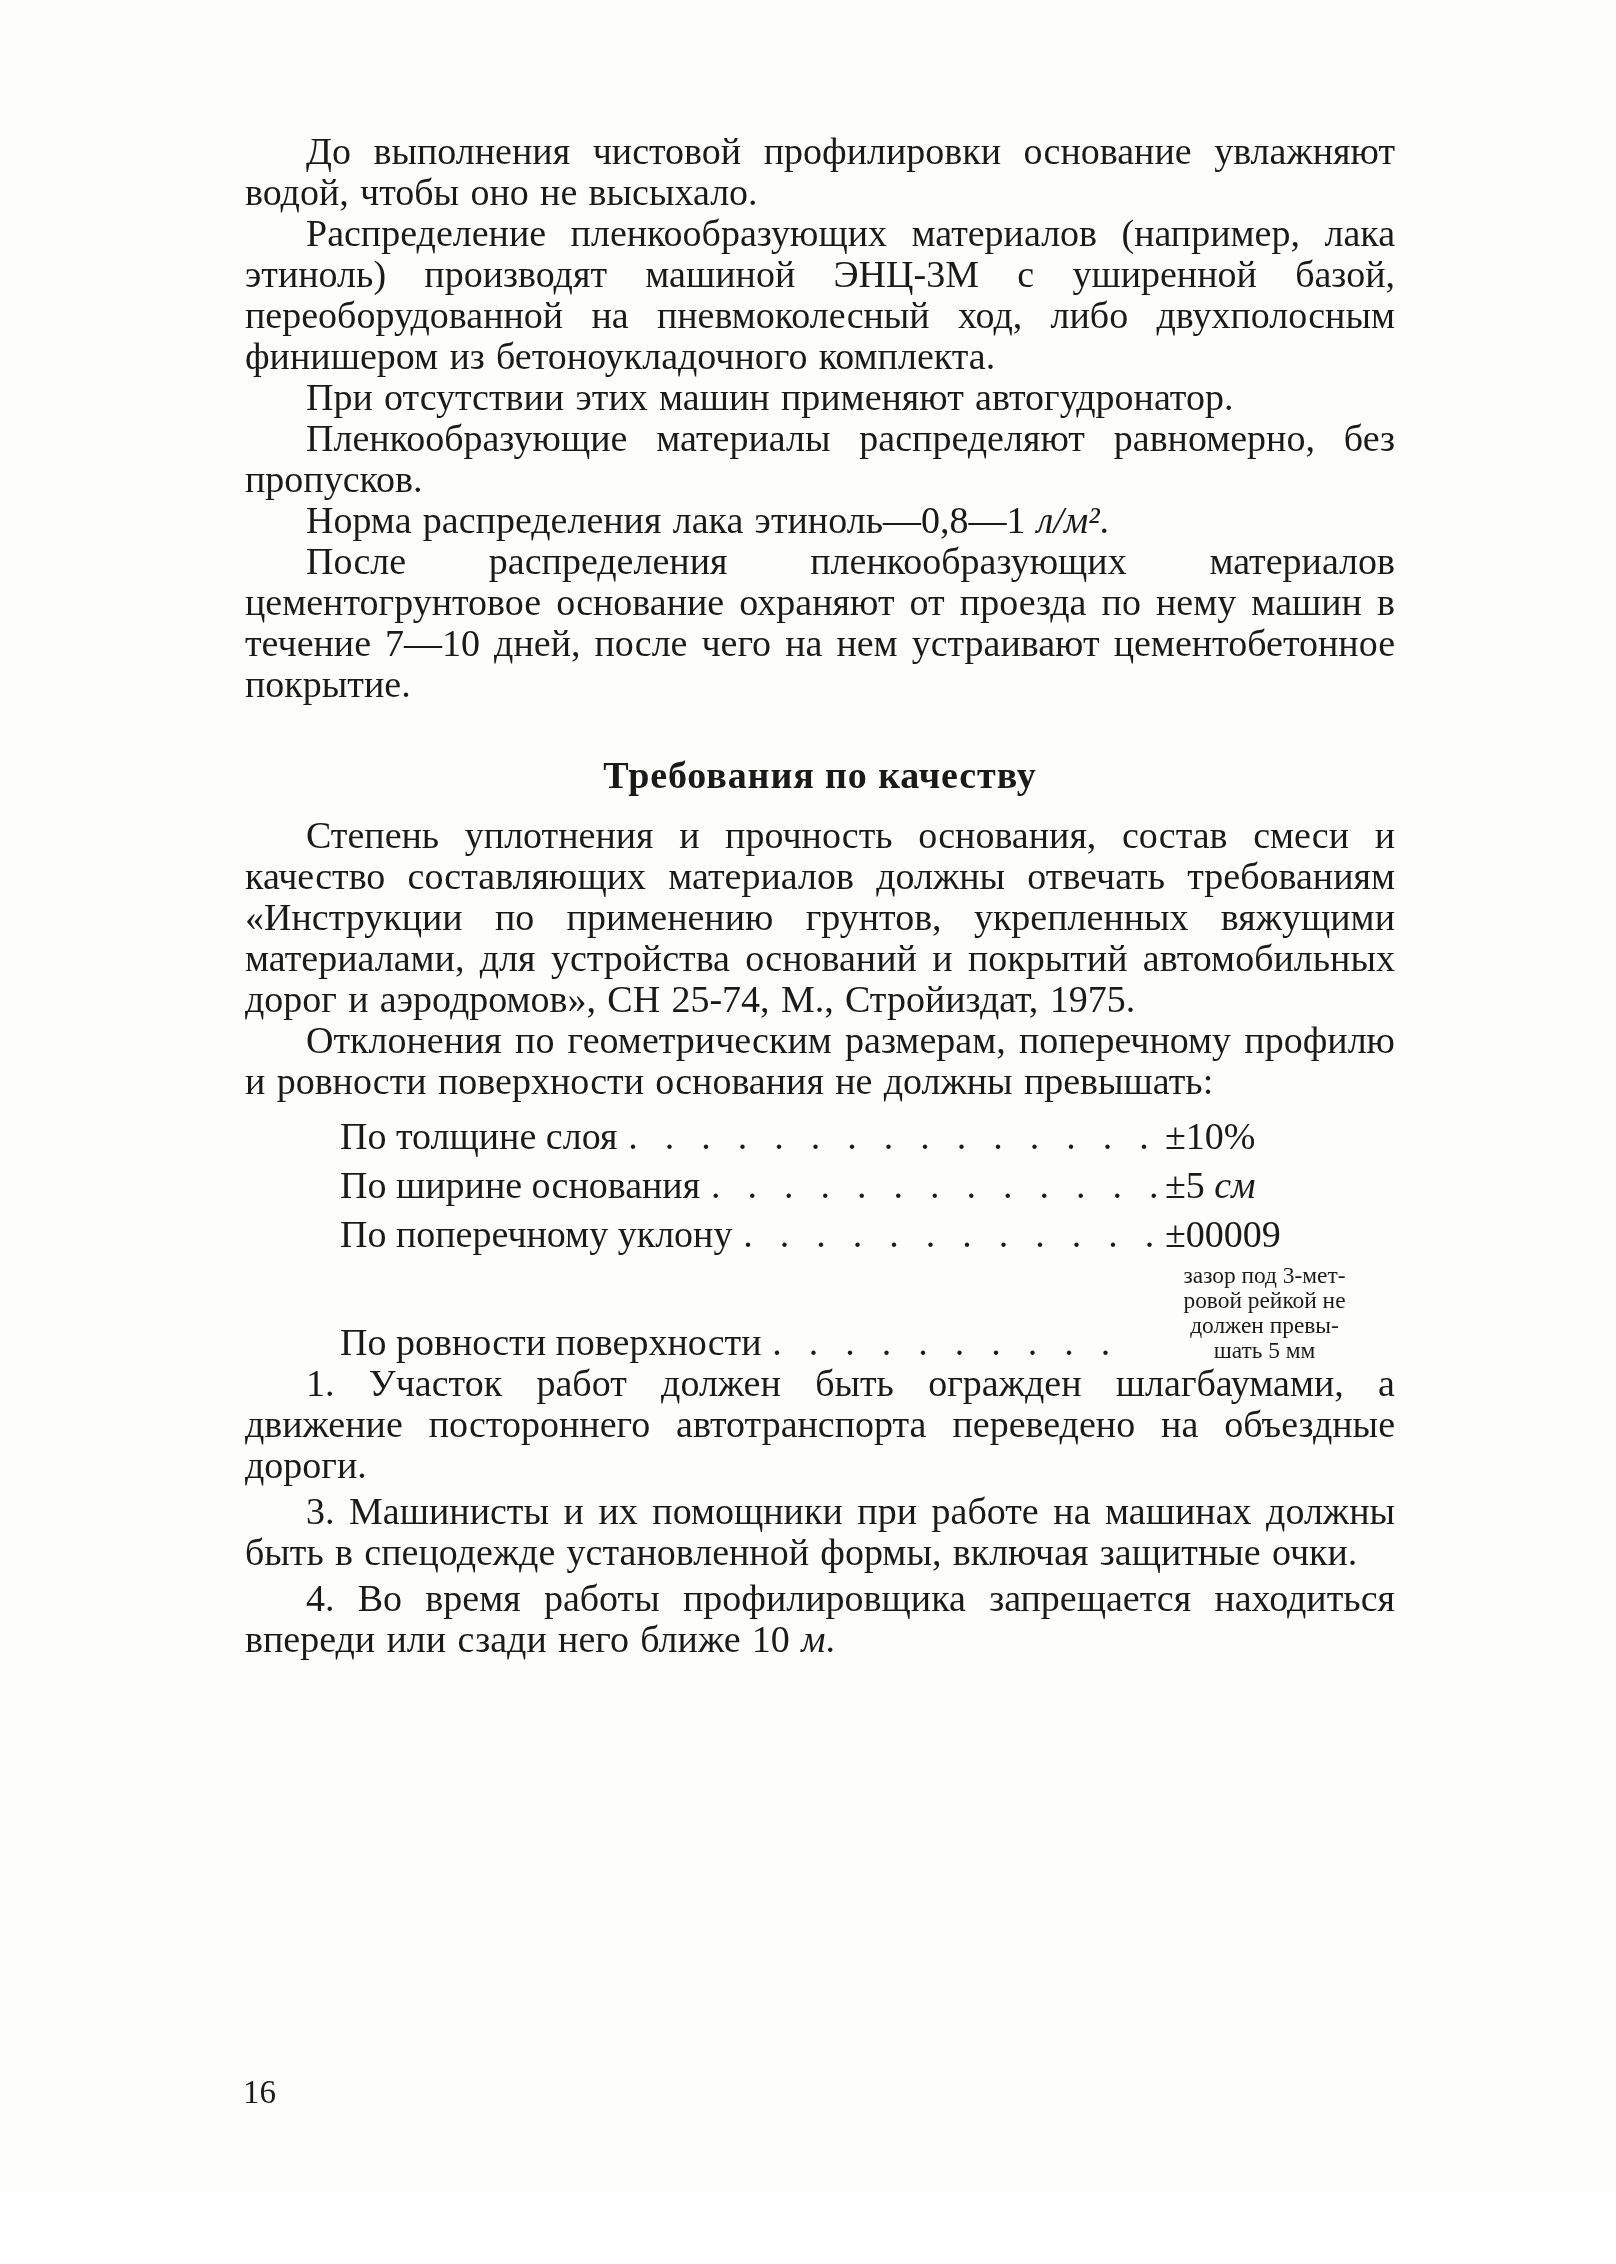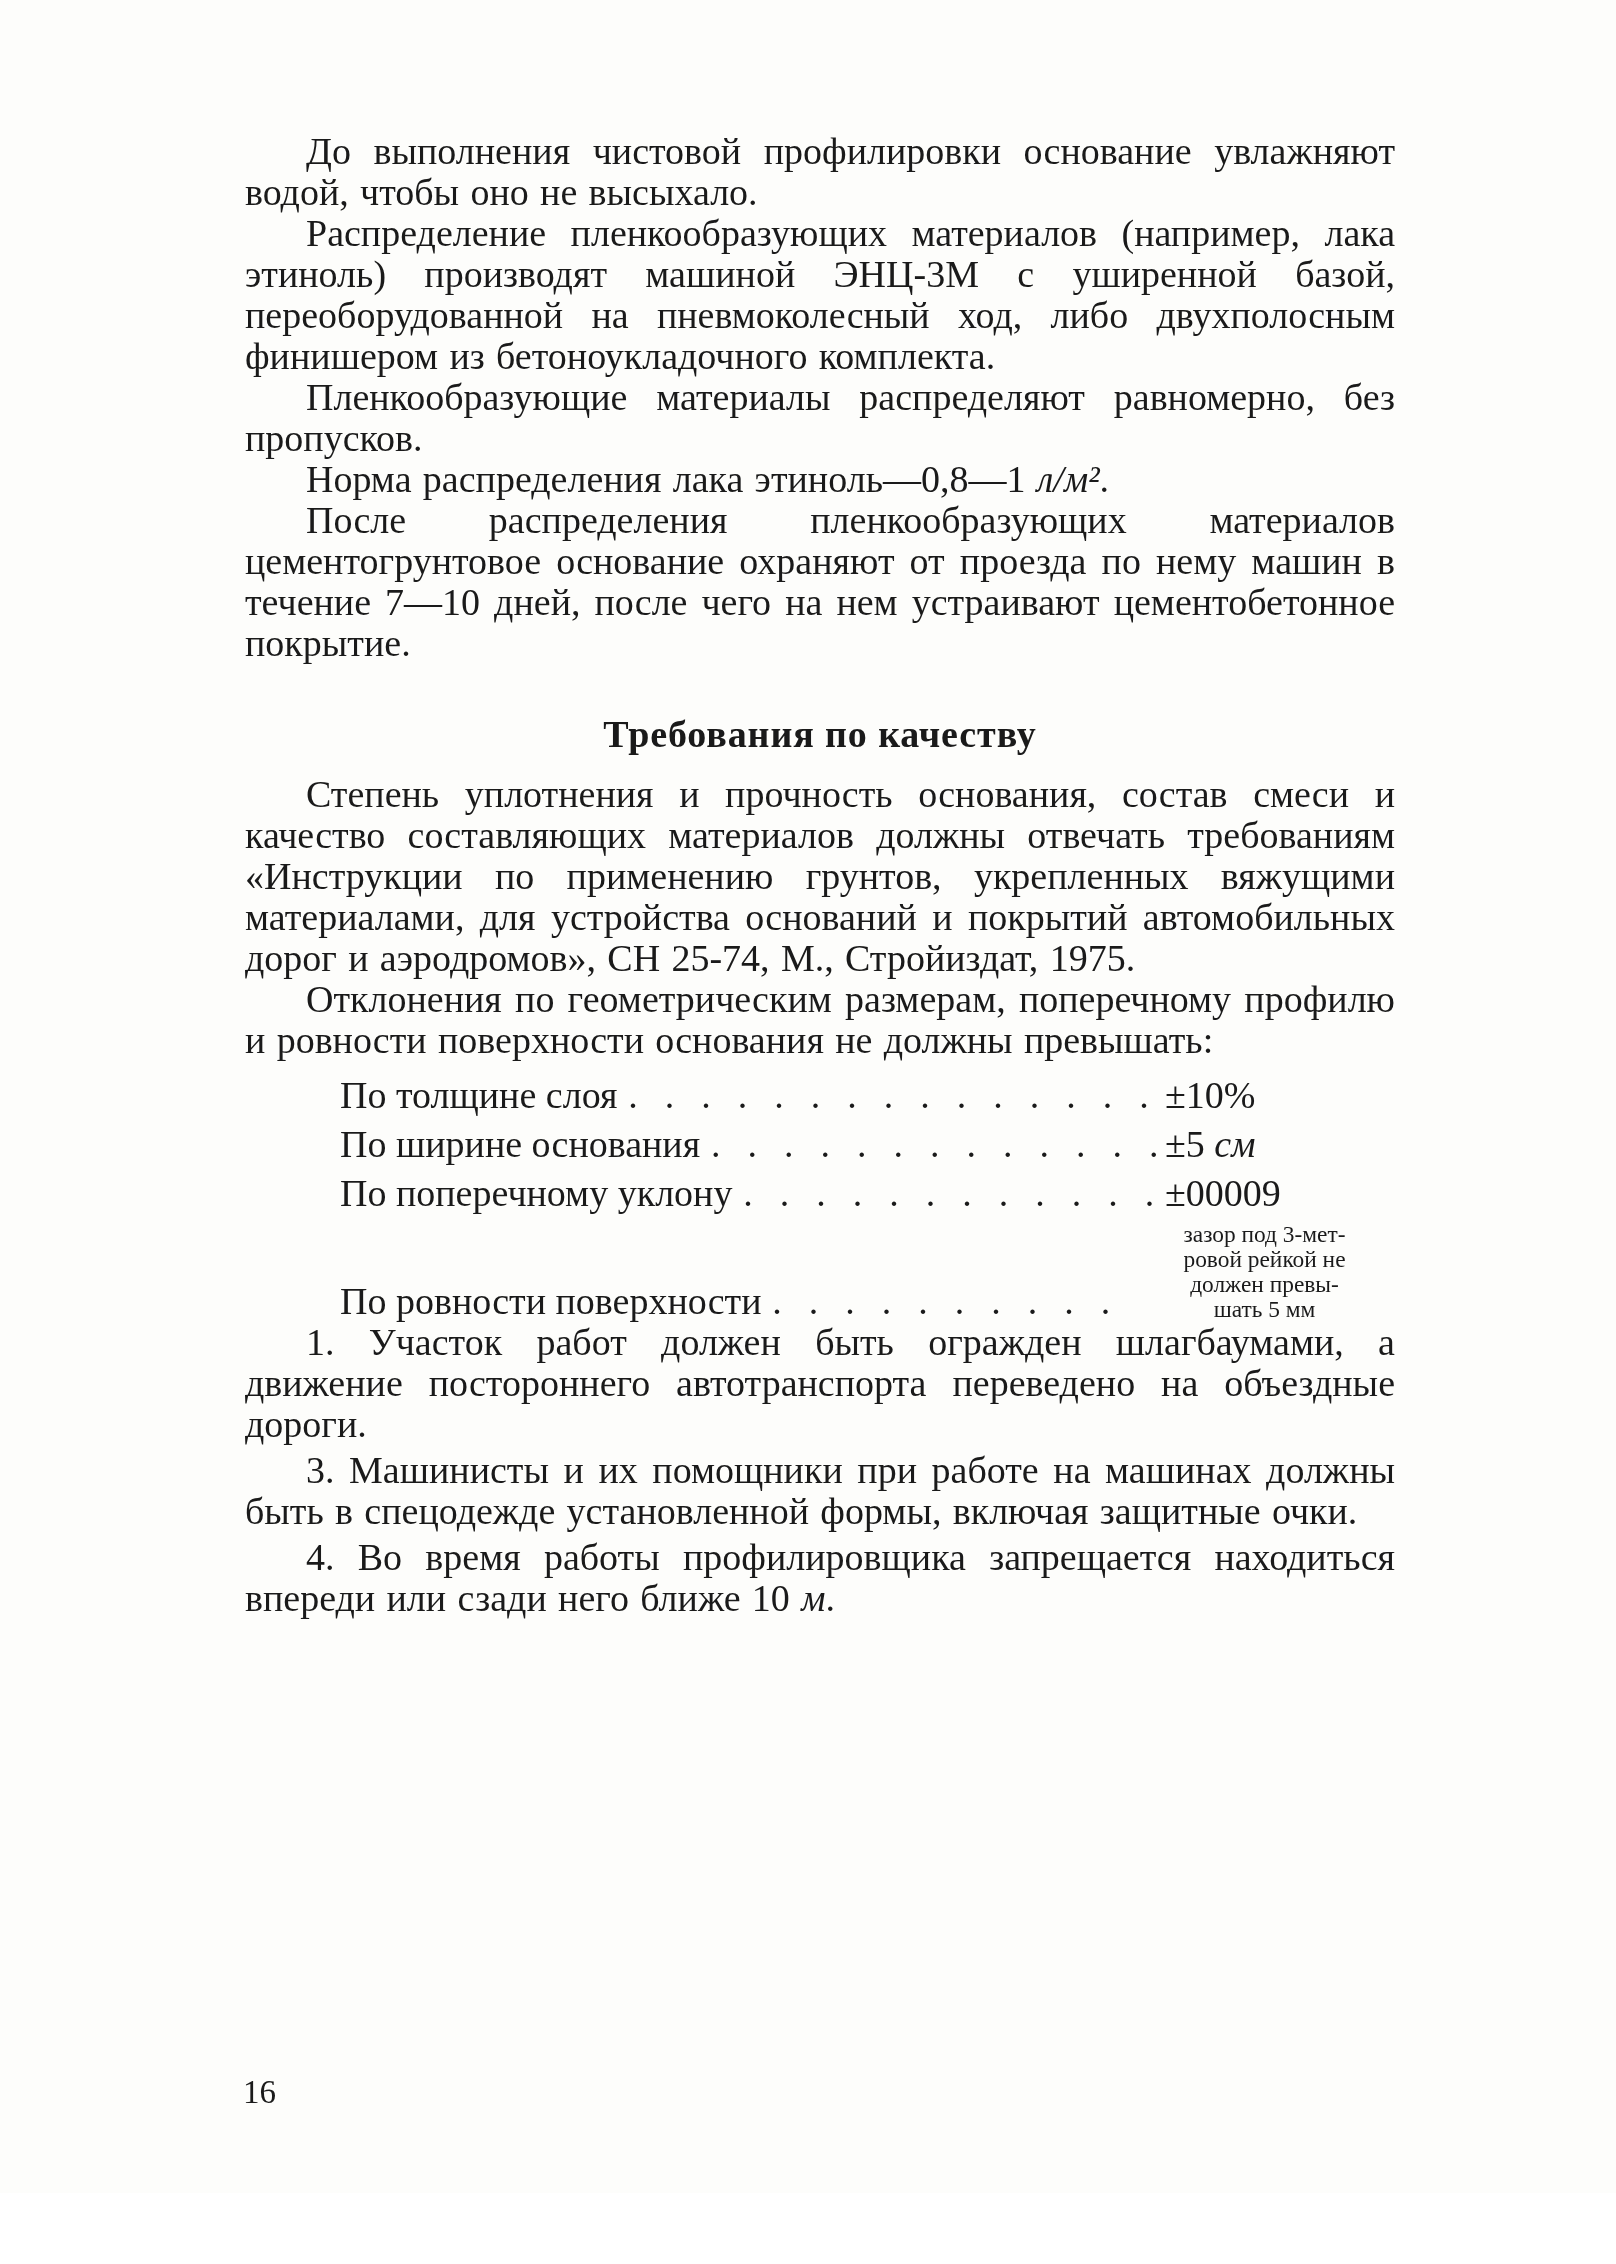--- a/index.html
+++ b/index.html
@@ -93,20 +93,21 @@
   }
 </style>
 </head>
 <body>
 
 <div class="page">
   <main class="text-block">
 
     <p class="body">До выполнения чистовой профилировки основание увлажняют водой, чтобы оно не высыхало.</p>
     <p class="body">Распределение пленкообразующих материалов (например, лака этиноль) производят машиной ЭНЦ-3М с уширенной базой, переоборудованной на пневмоколесный ход, либо двухполосным финишером из бетоноукладочного комплекта.</p>
+    <p class="body">При отсутствии этих машин применяют автогудронатор.</p>
     <p class="body">Пленкообразующие материалы распределяют равномерно, без пропусков.</p>
     <p class="body"><span>Норма распределения лака этиноль—0,8—1 </span><span class="unit">л/м²</span><span>.</span></p>
     <p class="body">После распределения пленкообразующих материалов цементогрунтовое основание охраняют от проезда по нему машин в течение 7—10 дней, после чего на нем устраивают цементобетонное покрытие.</p>
 
     <h2 class="h-quality">Требования по качеству</h2>
 
     <p class="body">Степень уплотнения и прочность основания, состав смеси и качество составляющих материалов должны отвечать требованиям «Инструкции по применению грунтов, укрепленных вяжущими материалами, для устройства оснований и покрытий автомобильных дорог и аэродромов», СН 25-74, М., Стройиздат, 1975.</p>
     <p class="body">Отклонения по геометрическим размерам, поперечному профилю и ровности поверхности основания не должны превышать:</p>
 
     <div class="tol-list">

